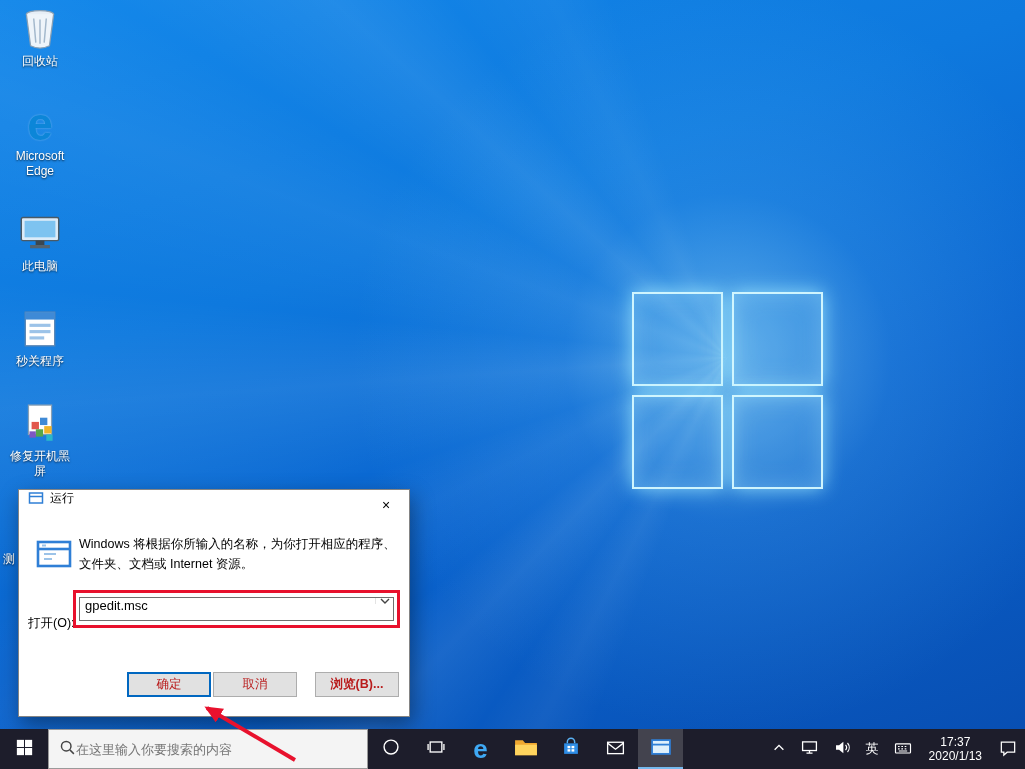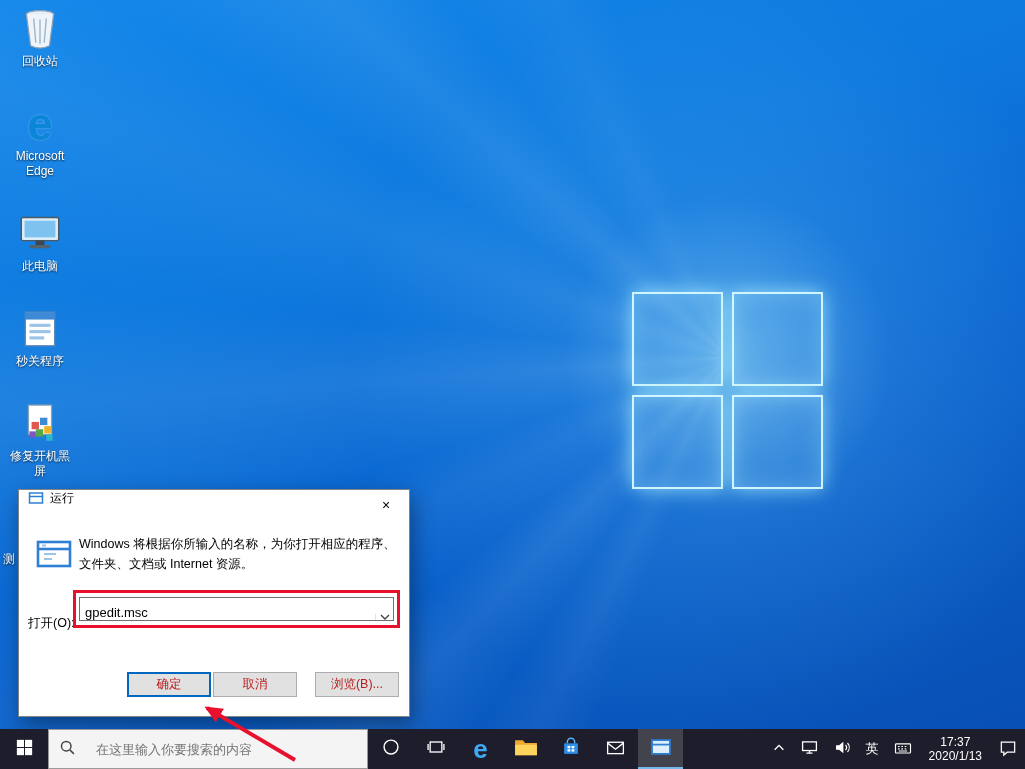--- a/index.html
+++ b/index.html
@@ -60,50 +60,50 @@
   .titlebar { height:30px; display:flex; align-items:flex-start; padding-left:9px; }
   .titlebar .t-icon { width:16px; height:16px; margin-right:6px; }
   .titlebar .t-text { font-size:12px; }
   .close-btn { margin-left:auto; width:46px; height:29px; display:flex; align-items:center;
                justify-content:center; font-size:14px; color:#000; cursor:default; }
   .dlg-icon { position:absolute; left:17px; top:48px; width:36px; height:32px; }
   .dlg-text { position:absolute; left:60px; top:44px; width:320px; line-height:1.6; }
   .open-label { position:absolute; left:9px; top:125px; }
   .combo {
     position:absolute; left:60px; top:107px; width:315px; height:24px;
-    border:1px solid #707070; background:#fff; display:flex; align-items:flex-end;
+    border:1px solid #707070; background:#fff; display:flex; align-items:flex-start;
   }
   .combo input {
     flex:1; border:none; outline:none; padding:0 5px; font-size:13px;
     font-family:"Liberation Sans","DejaVu Sans",sans-serif; background:transparent;
   }
   .combo .drop { width:18px; display:flex; align-items:center; justify-content:center; border-left:1px solid #e3e3e3; }
   .red-box { position:absolute; left:54px; top:100px; width:327px; height:38px;
              border:3px solid #e8112d; pointer-events:none; z-index:5; }
   .dlg-btn {
     position:absolute; top:182px; width:84px; height:25px;
     background:#e1e1e1; border:1px solid #adadad; font-size:12.5px;
     font-family:"Liberation Sans","DejaVu Sans",sans-serif; color:#b91c1c;
   }
   .dlg-btn.ok { left:108px; border:2px solid #0067c0; }
   .dlg-btn.cancel { left:194px; }
-  .dlg-btn.browse { left:296px; }
+  .dlg-btn.browse { left:296px;font-weight:bold; }
 
   
   .anno-arrow { position:absolute; left:185px; top:692px; z-index:100; pointer-events:none; }
 
   
   .taskbar {
     position:absolute; left:0; bottom:0; width:1025px; height:40px;
     background:#1d1d2b; display:flex; align-items:stretch; z-index:50;
   }
   .tb-start { width:48px; display:flex; align-items:center; justify-content:center; }
   .tb-search {
     width:320px; background:#f4f4f4; border:1px solid #9a9a9a;
-    display:flex; align-items:center; gap:20px; padding:0 10px;
+    display:flex; align-items:center; gap:0; padding:0 10px;
   }
   .tb-search input {
     flex:1; border:none; outline:none; background:transparent; font-size:13px; color:#222;
     font-family:"Liberation Sans","DejaVu Sans",sans-serif;
   }
   .tb-btn { width:45px; display:flex; align-items:center; justify-content:center; }
   .tb-btn.active { background:rgba(255,255,255,0.17); box-shadow: inset 0 -2px 0 #76b9ed; }
   .tb-edge-e { font-size:26px; font-weight:bold; color:#3fa9f5; line-height:1; }
   .tray { margin-left:auto; display:flex; align-items:stretch; }
   .tray-item { display:flex; align-items:center; justify-content:center; padding:0 7px; color:#fff; font-size:13px; }

